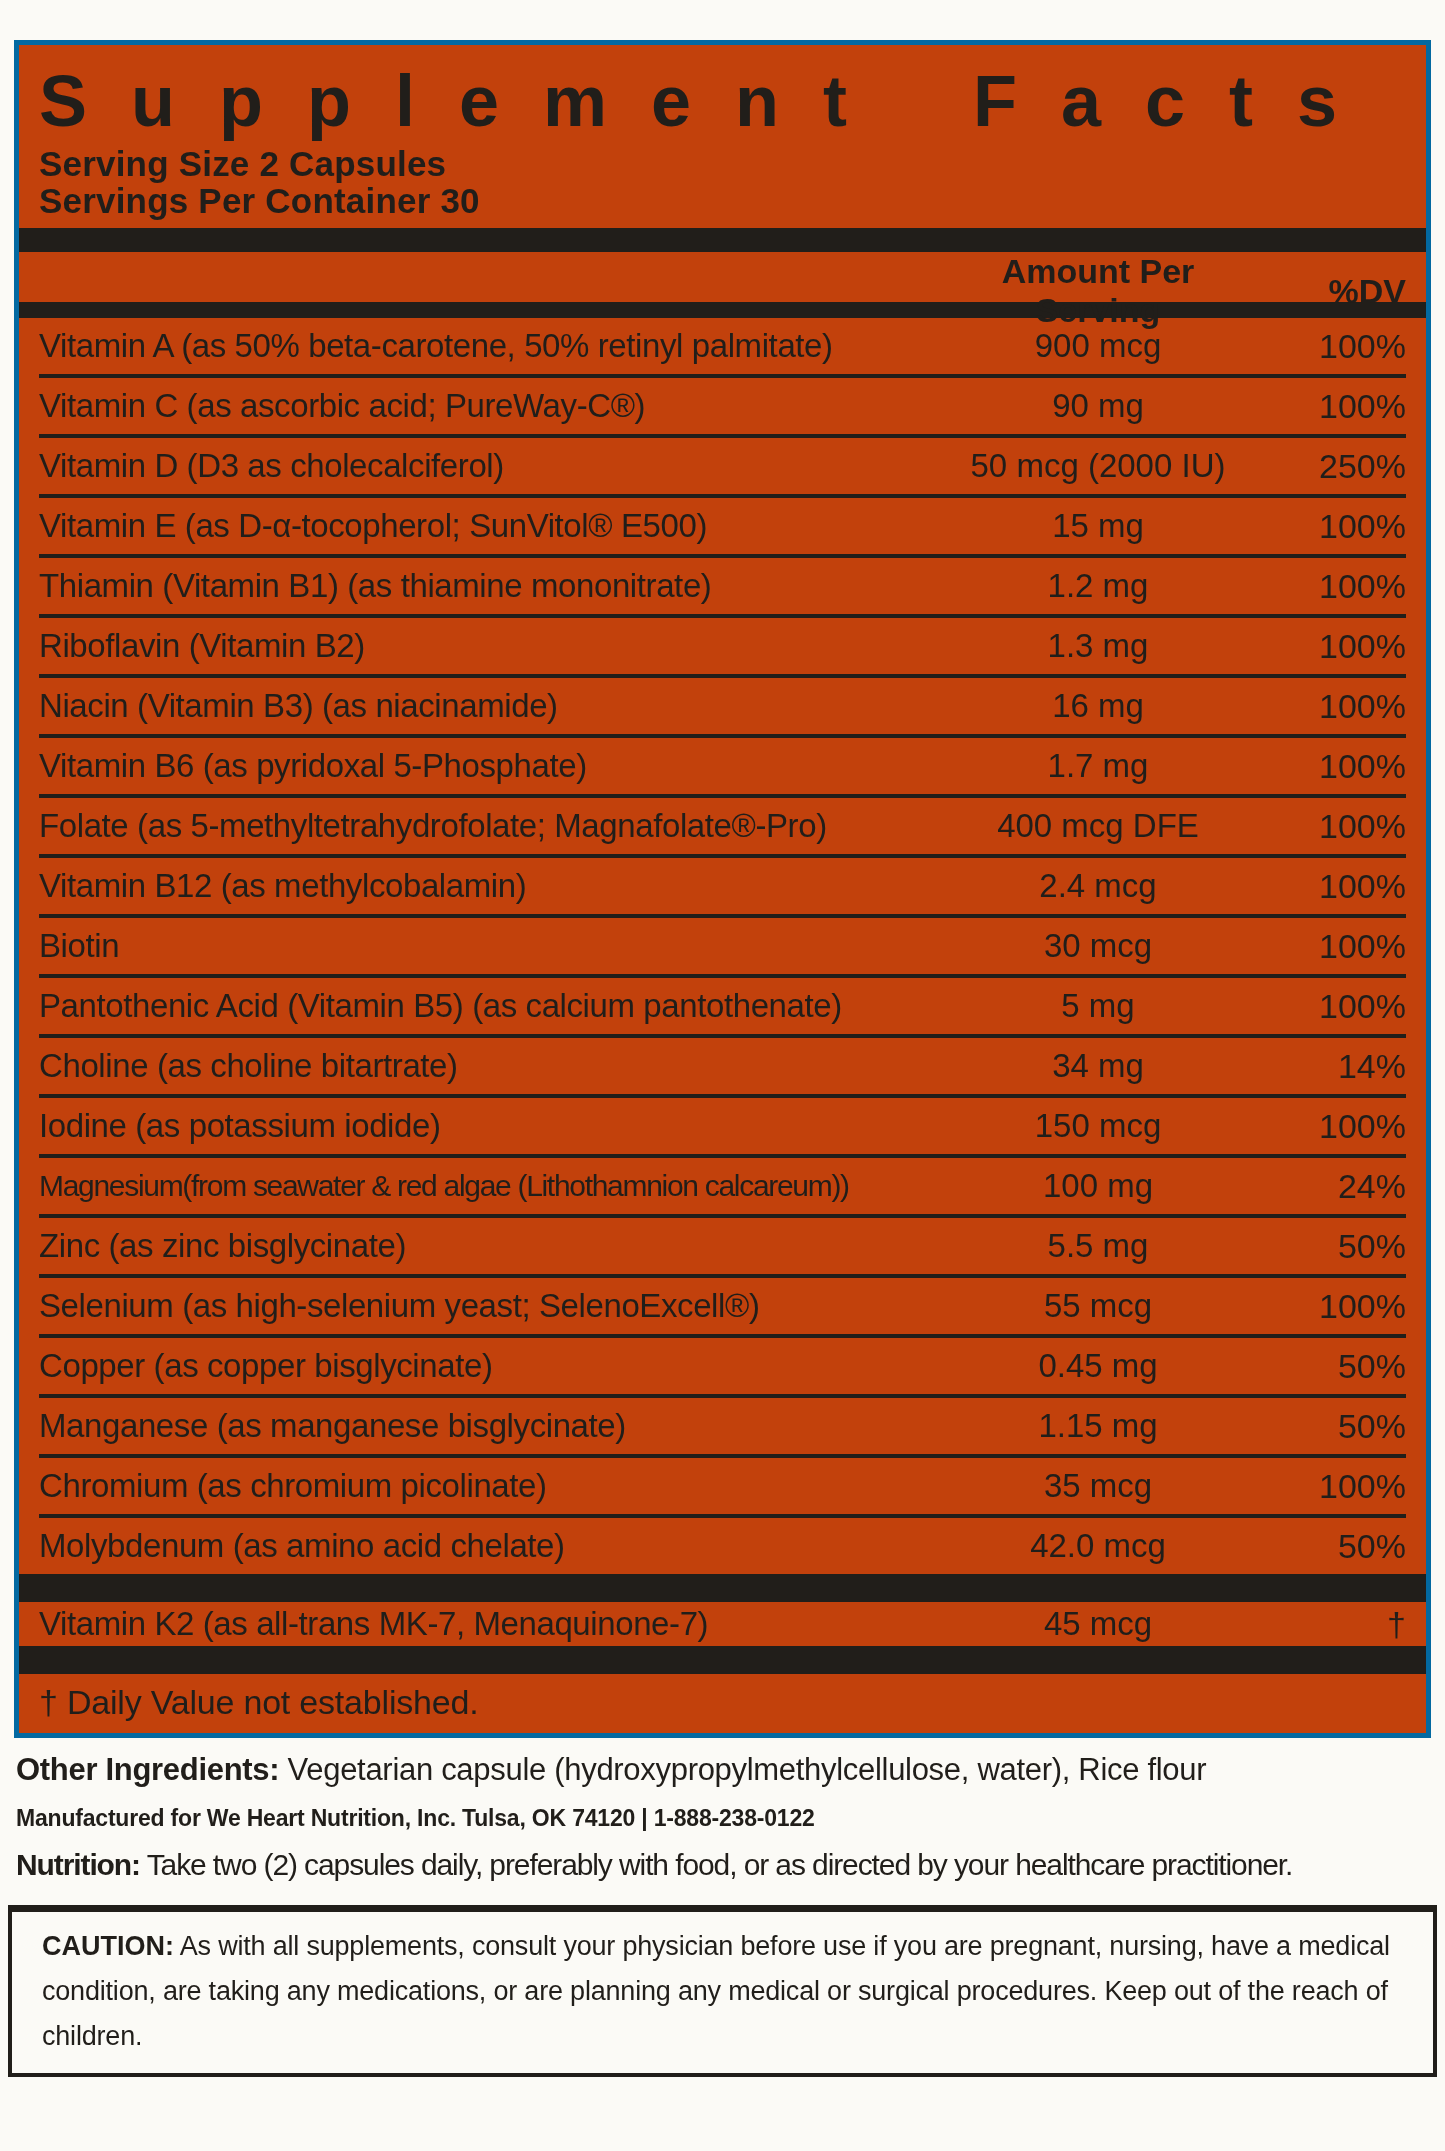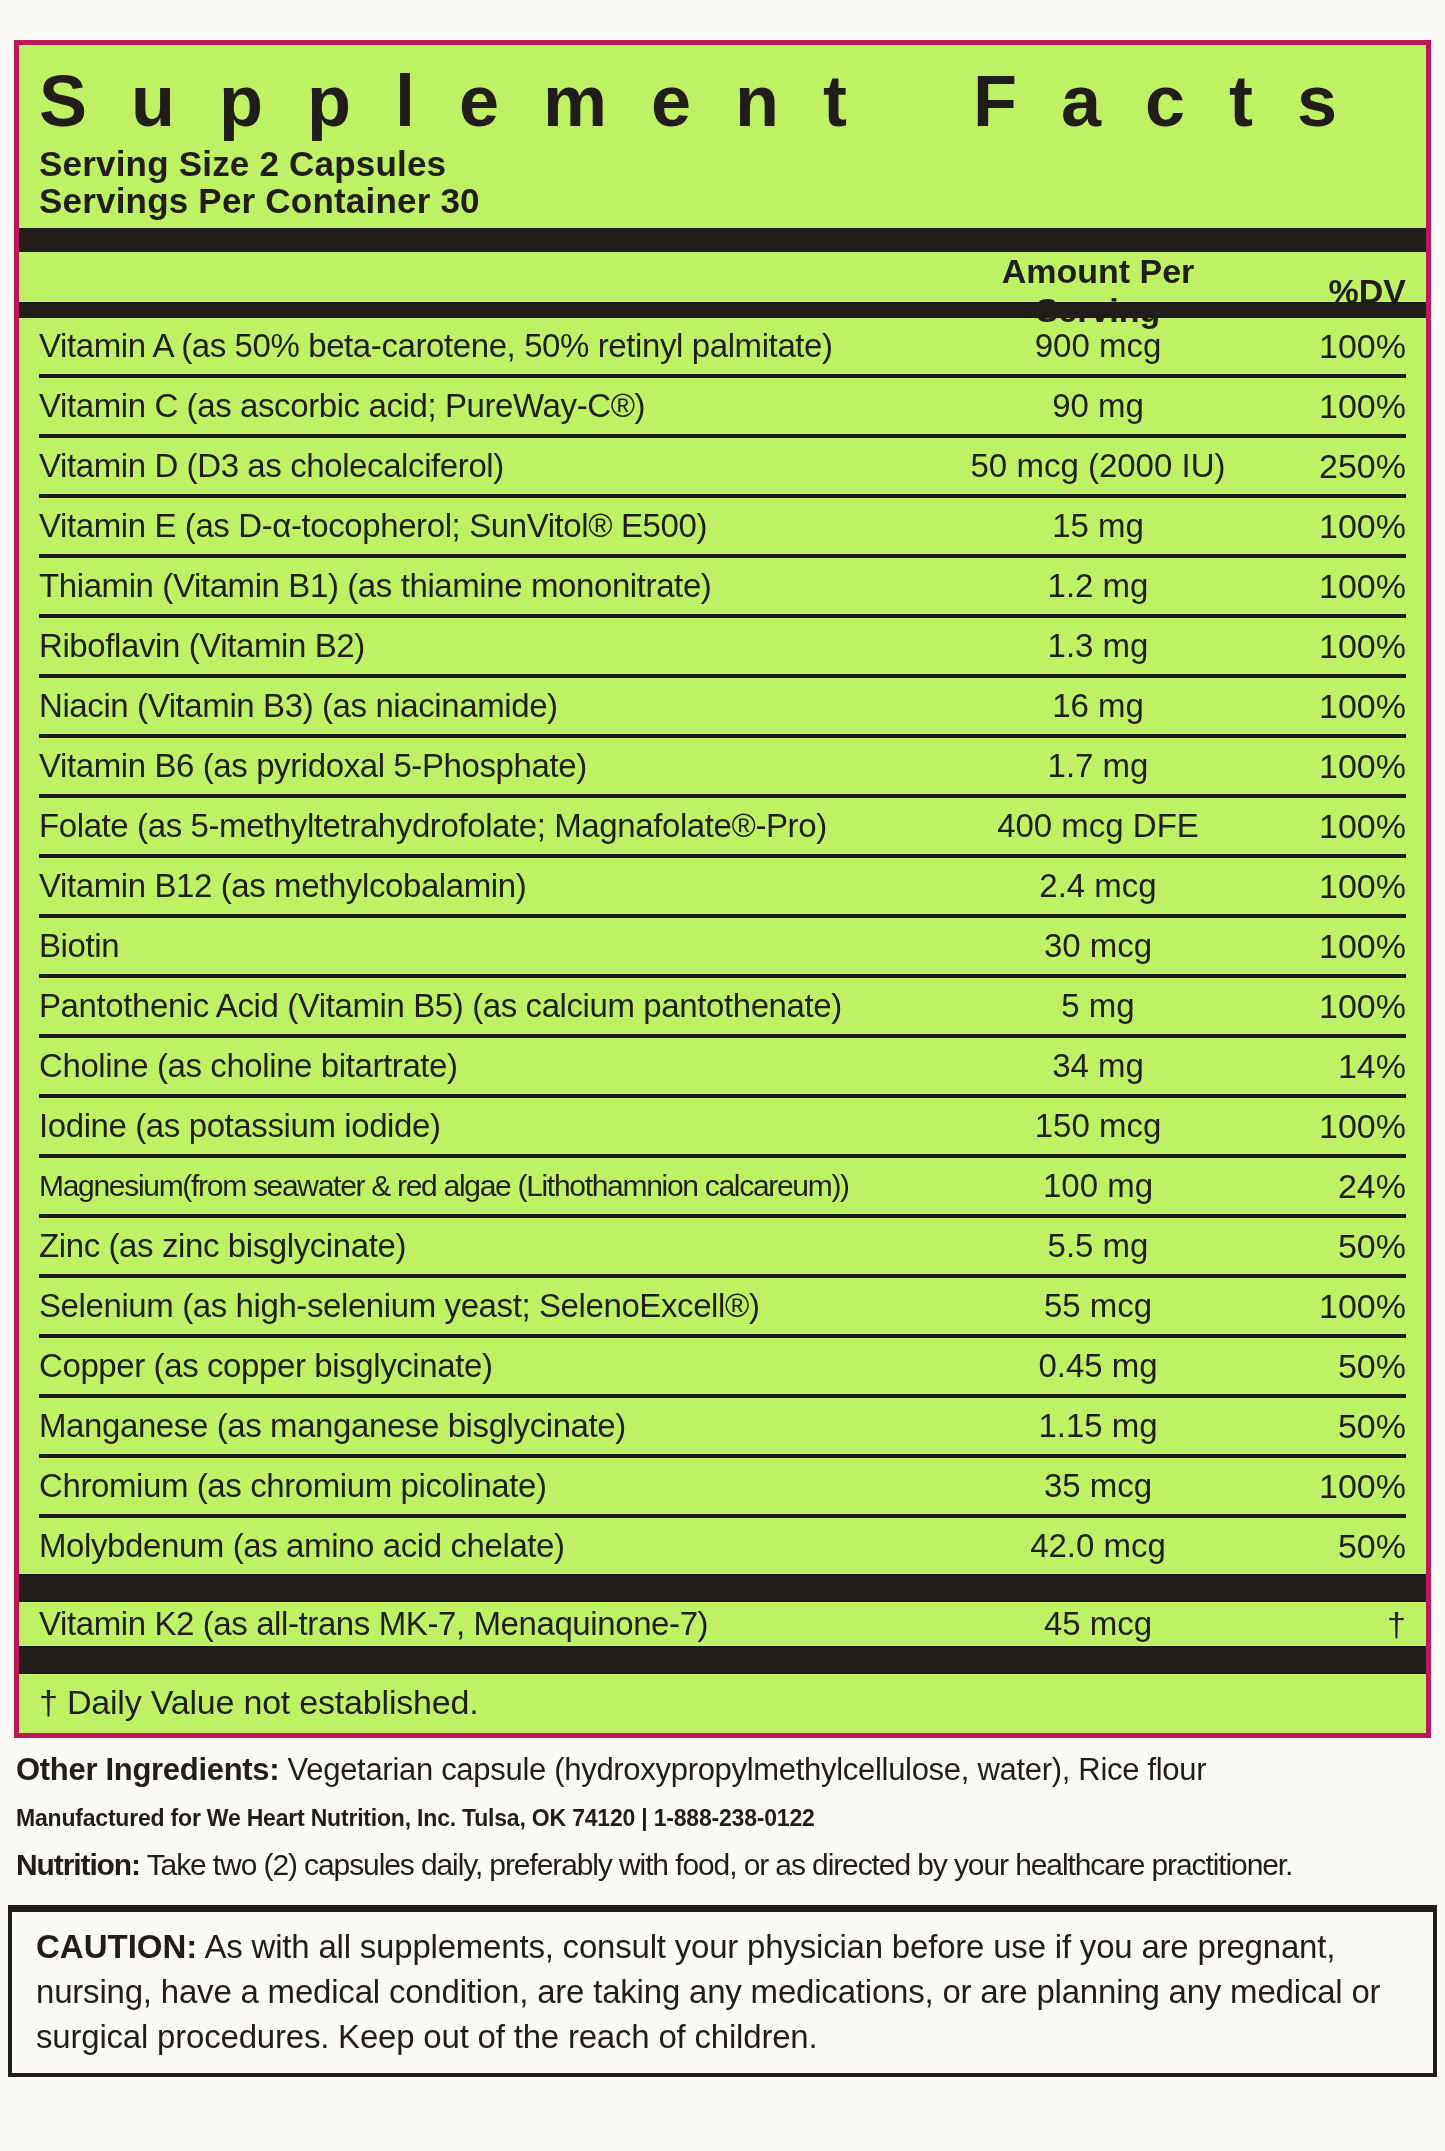--- a/index.html
+++ b/index.html
@@ -2,21 +2,21 @@
 <html><head>
 <meta charset="utf-8">
 <style>
   html,body{margin:0;padding:0;}
   .page{
     width:1445px;height:2151px;background:#fbfaf6;overflow:hidden;
     font-family:"Liberation Sans", sans-serif;color:#211e1a;position:relative;
   }
   
   .panel{
-    margin:40px 14px 0 14px;border:5px solid #be185d;background:#bef264;
+    margin:40px 14px 0 14px;border:5px solid #0369a1;background:#c2410c;
     padding:10px 20px 0 20px;box-sizing:border-box;
   }
   .title{
     font-size:72px;font-weight:700;line-height:88px;white-space:nowrap;
     letter-spacing:44px;word-spacing:18px;overflow:hidden;margin-top:2px;
   }
   .serving-line{font-size:35px;font-weight:700;line-height:37px;letter-spacing:0.2px;}
   .bar{background:#211e1a;margin:0 -20px;}
   .bar-top{height:24px;margin-top:9px;}
   .bar-under-header{height:16px;}
@@ -36,21 +36,21 @@
   
   .footer{margin:12px 4px 0 16px;}
   .f-line{font-size:31px;line-height:40px;letter-spacing:-0.3px;white-space:nowrap;}
   .f-line .lbl{font-weight:700;}
   .mfg{font-weight:700;font-size:23px;margin-top:8px;letter-spacing:-0.2px;}
   .directions{margin-top:7px;font-size:30px;letter-spacing:-1.1px;}
   .caution-box{
     margin:20px 8px 0 8px;border:4px solid #211e1a;border-top-width:7px;
     padding:12px 22px 14px 24px;background:#fbfaf6;
   }
-  .caution-text{font-size:33px;line-height:45px;letter-spacing:-0.2px;}
+  .caution-text{font-size:27px;line-height:45px;letter-spacing:-0.2px;margin-left:6px;}
   .caution-text .lbl{font-weight:700;letter-spacing:0;}
 </style>
 </head>
 <body>
 
 <div class="page">
 
   <div class="panel">
     <div class="title">Supplement Facts</div>
     <div class="serving-line">Serving Size 2 Capsules</div>

